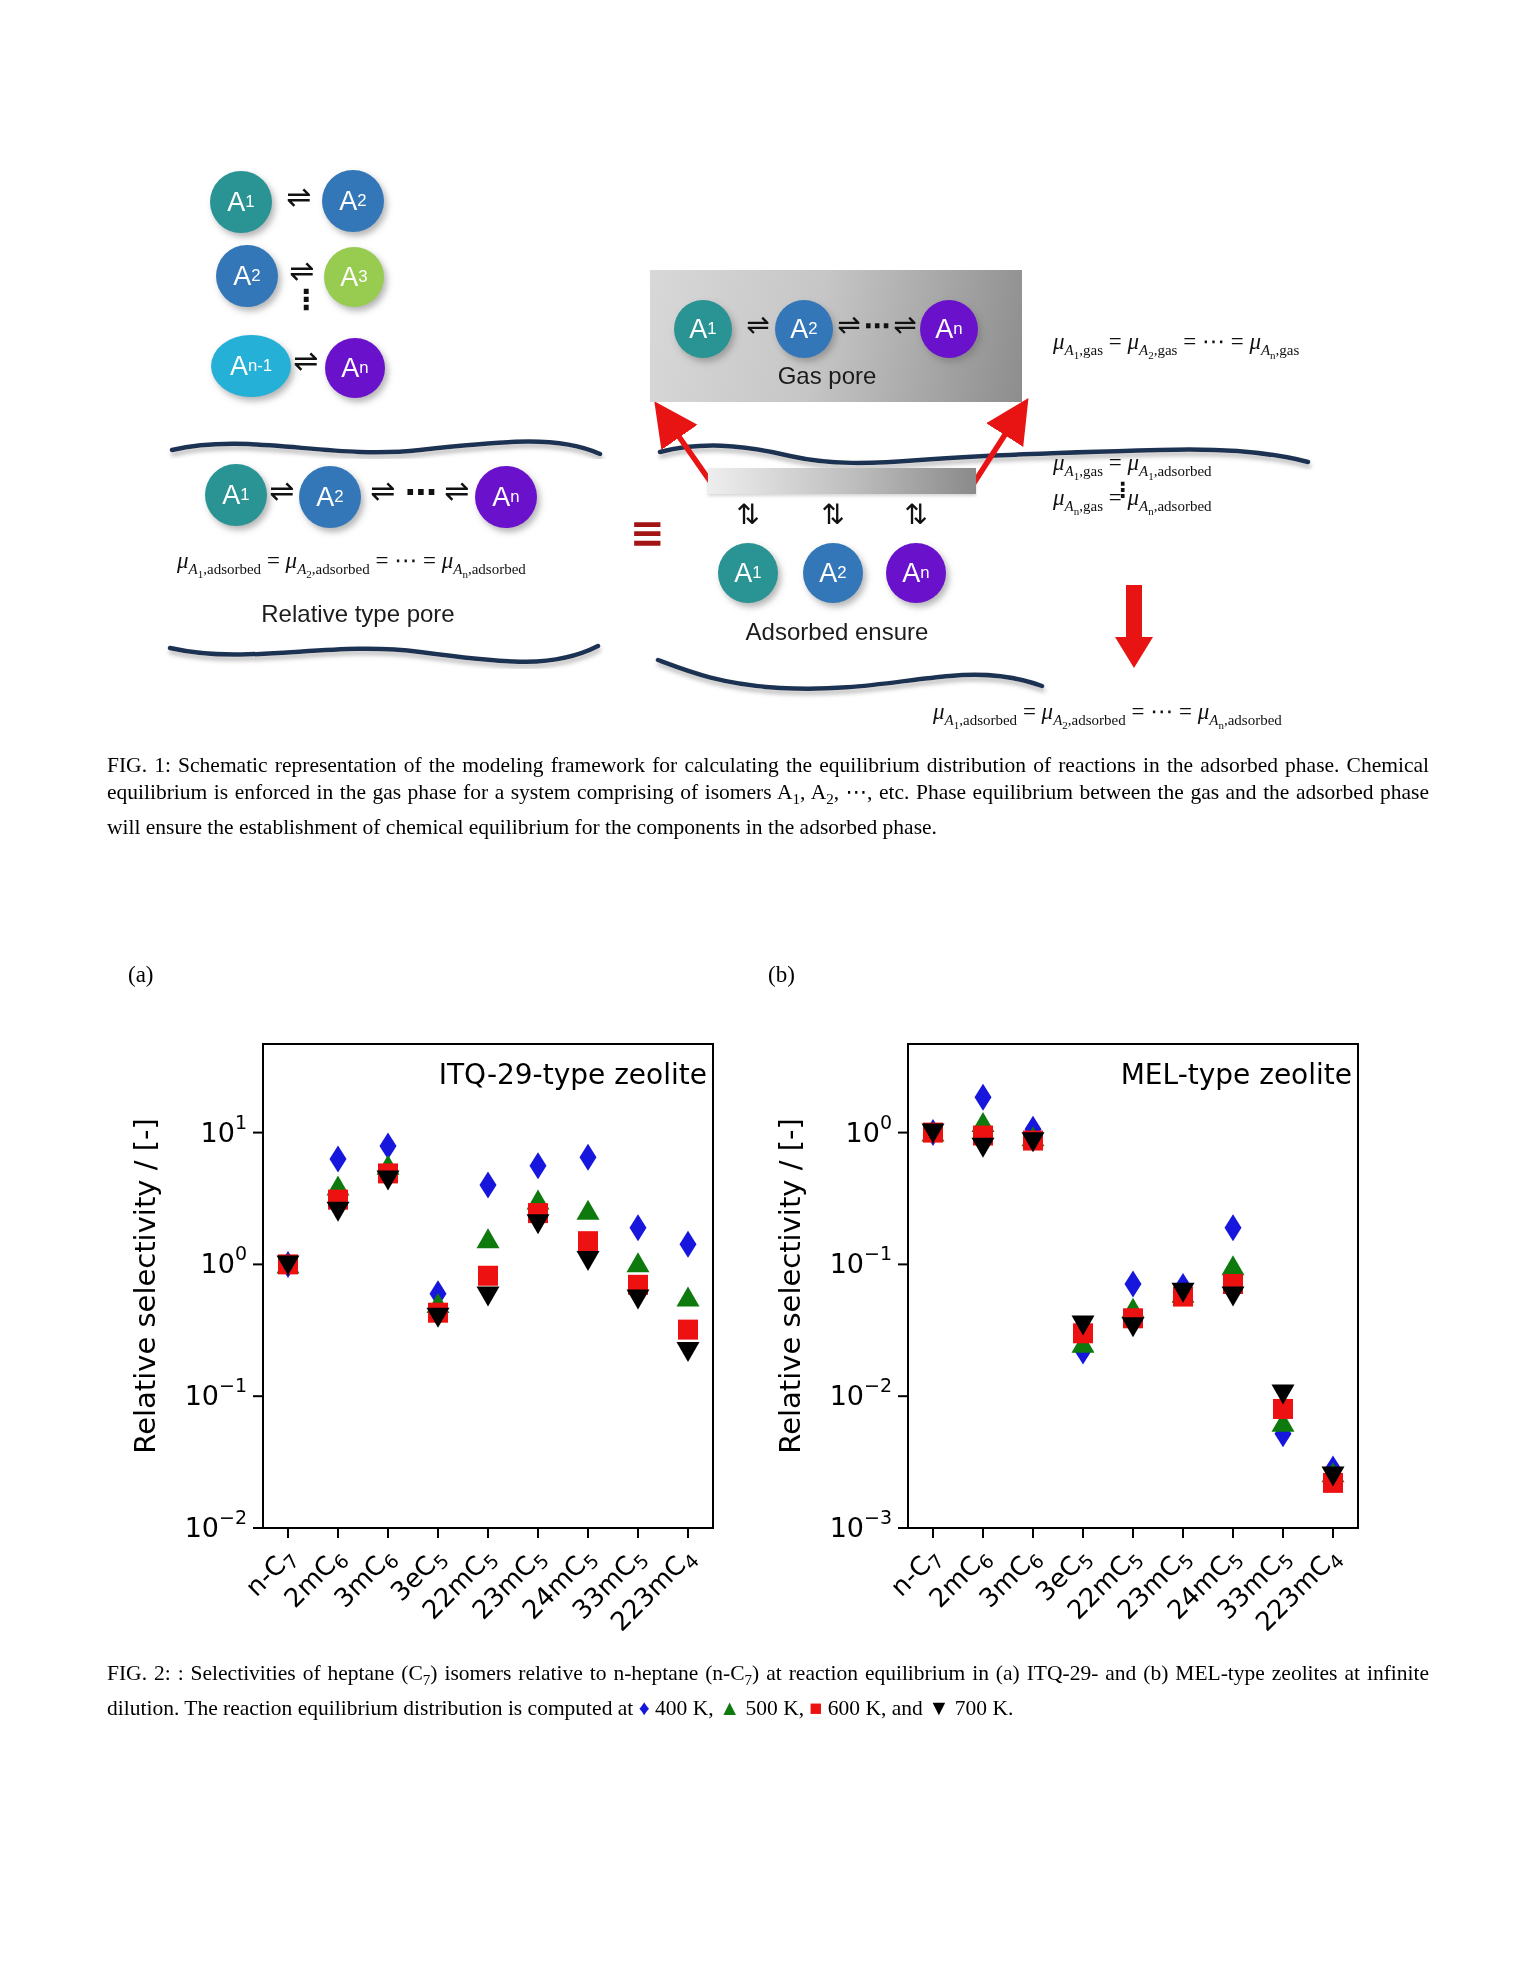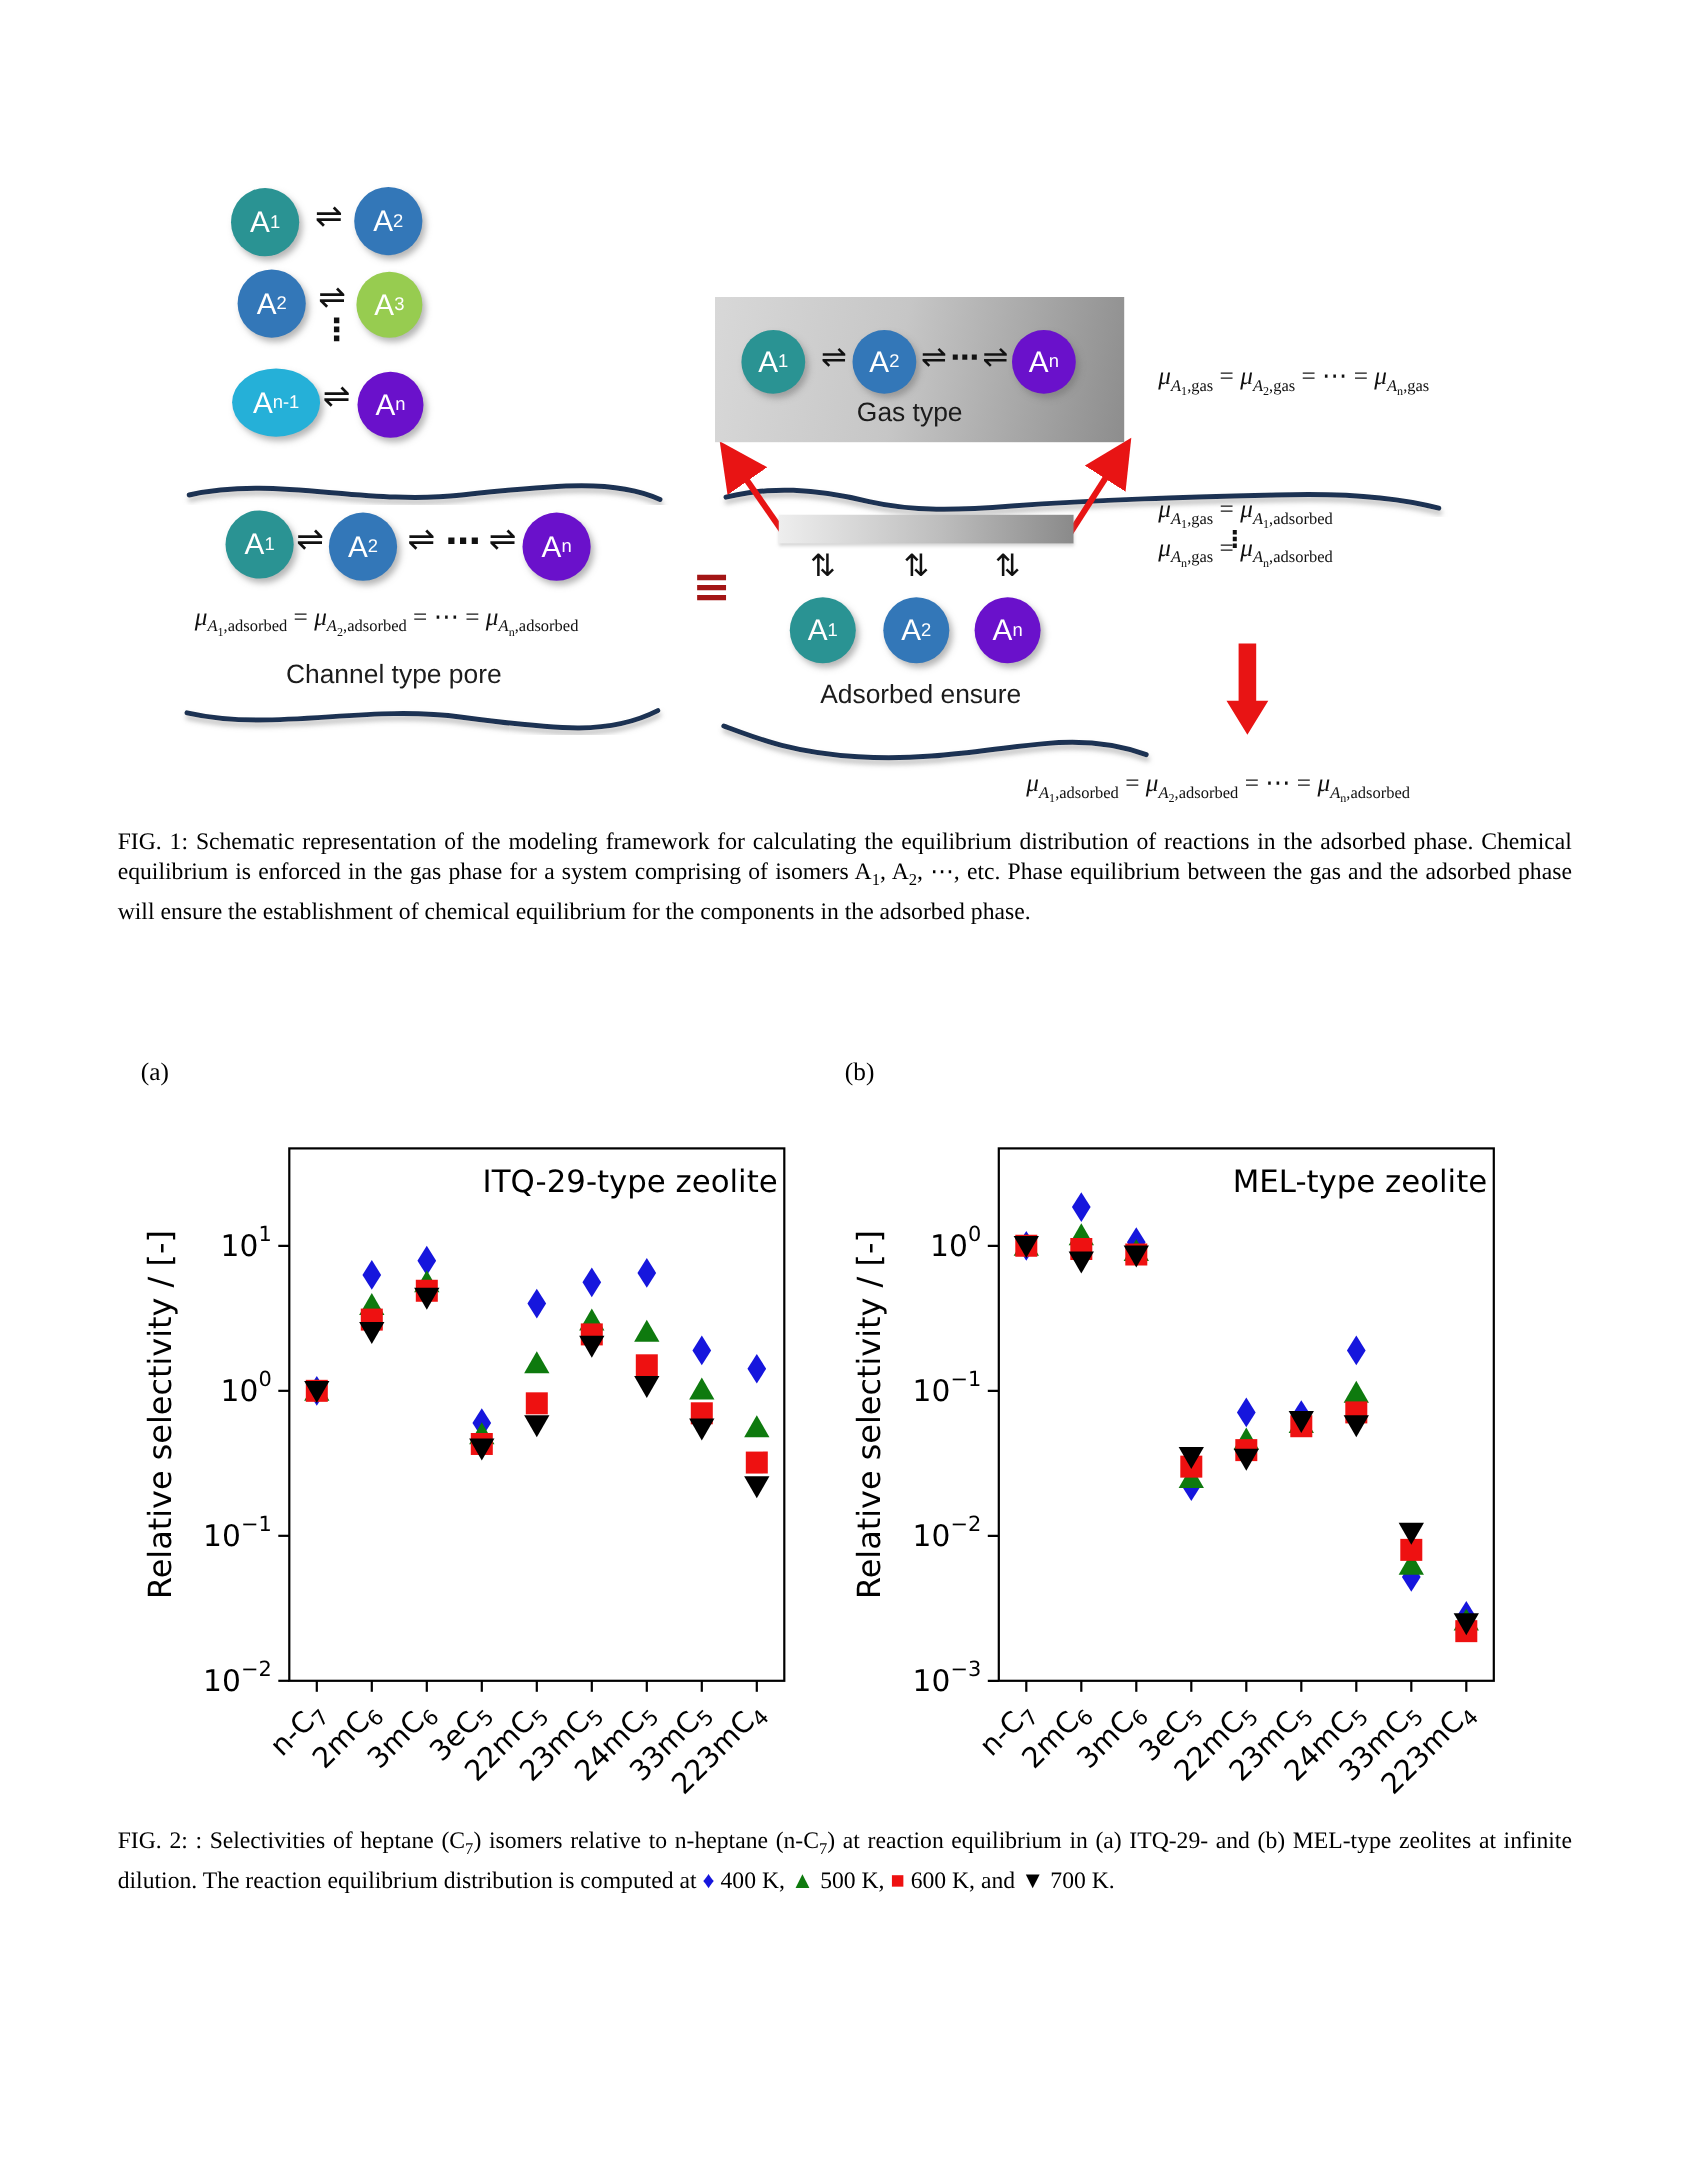--- a/index.html
+++ b/index.html
@@ -67,33 +67,33 @@
 
     <div class="circle" style="left: 205px; top: 464px; width: 62px; height: 62px; background: rgb(42, 147, 147);">A<sub>1</sub></div>
     <div class="glyph" style="left:264px;top:476px;width:36px;font-size:30px;">⇌</div>
     <div class="circle" style="left: 299px; top: 466px; width: 62px; height: 62px; background: rgb(51, 119, 184);">A<sub>2</sub></div>
     <div class="glyph" style="left:365px;top:476px;width:36px;font-size:30px;">⇌</div>
     <div class="glyph" style="left:403px;top:476px;width:36px;font-size:32px;font-weight:bold;">⋯</div>
     <div class="glyph" style="left:439px;top:476px;width:36px;font-size:30px;">⇌</div>
     <div class="circle" style="left: 475px; top: 466px; width: 62px; height: 62px; background: rgb(106, 17, 203);">A<sub>n</sub></div>
 
     <div class="eq" style="left:177px;top:547px;"><i>μ</i><sub><i>A</i><sub>1</sub>,adsorbed</sub> = <i>μ</i><sub><i>A</i><sub>2</sub>,adsorbed</sub> = ⋯ = <i>μ</i><sub><i>A</i><sub>n</sub>,adsorbed</sub></div>
-    <div class="dlabel" style="left:248px;top:600px;width:220px;font-size:24px;">Channel type pore</div>
+    <div class="dlabel" style="left:248px;top:600px;width:220px;font-size:24px;">Relative type pore</div>
 
     <div class="glyph" style="left: 624px; top: 512px; width: 46px; font-size: 42px; font-weight: bold; color: rgb(163, 21, 21);">≡</div>
 
     <div class="gasbox" style="left:650px;top:270px;width:372px;height:132px;"></div>
     <div class="circle" style="left: 674px; top: 300px; width: 58px; height: 58px; background: rgb(42, 147, 147);">A<sub>1</sub></div>
     <div class="glyph" style="left:740px;top:311px;width:36px;font-size:28px;">⇌</div>
     <div class="circle" style="left: 775px; top: 300px; width: 58px; height: 58px; background: rgb(51, 119, 184);">A<sub>2</sub></div>
     <div class="glyph" style="left:833px;top:311px;width:32px;font-size:28px;">⇌</div>
     <div class="glyph" style="left:863px;top:313px;width:28px;font-size:26px;font-weight:bold;">⋯</div>
     <div class="glyph" style="left:889px;top:311px;width:32px;font-size:28px;">⇌</div>
     <div class="circle" style="left: 920px; top: 300px; width: 58px; height: 58px; background: rgb(106, 17, 203);">A<sub>n</sub></div>
-    <div class="dlabel" style="left:757px;top:362px;width:140px;font-size:24px;">Gas type</div>
+    <div class="dlabel" style="left:757px;top:362px;width:140px;font-size:24px;">Gas pore</div>
 
     <div class="graybar" style="left:708px;top:468px;width:268px;height:26px;"></div>
     <div class="glyph" style="left:734px;top:501px;width:28px;font-size:28px;">⇅</div>
     <div class="glyph" style="left:819px;top:501px;width:28px;font-size:28px;">⇅</div>
     <div class="glyph" style="left:902px;top:501px;width:28px;font-size:28px;">⇅</div>
     <div class="circle" style="left: 718px; top: 543px; width: 60px; height: 60px; background: rgb(42, 147, 147);">A<sub>1</sub></div>
     <div class="circle" style="left: 803px; top: 543px; width: 60px; height: 60px; background: rgb(51, 119, 184);">A<sub>2</sub></div>
     <div class="circle" style="left: 886px; top: 543px; width: 60px; height: 60px; background: rgb(106, 17, 203);">A<sub>n</sub></div>
     <div class="dlabel" style="left:737px;top:618px;width:200px;font-size:24px;">Adsorbed ensure</div>
 

